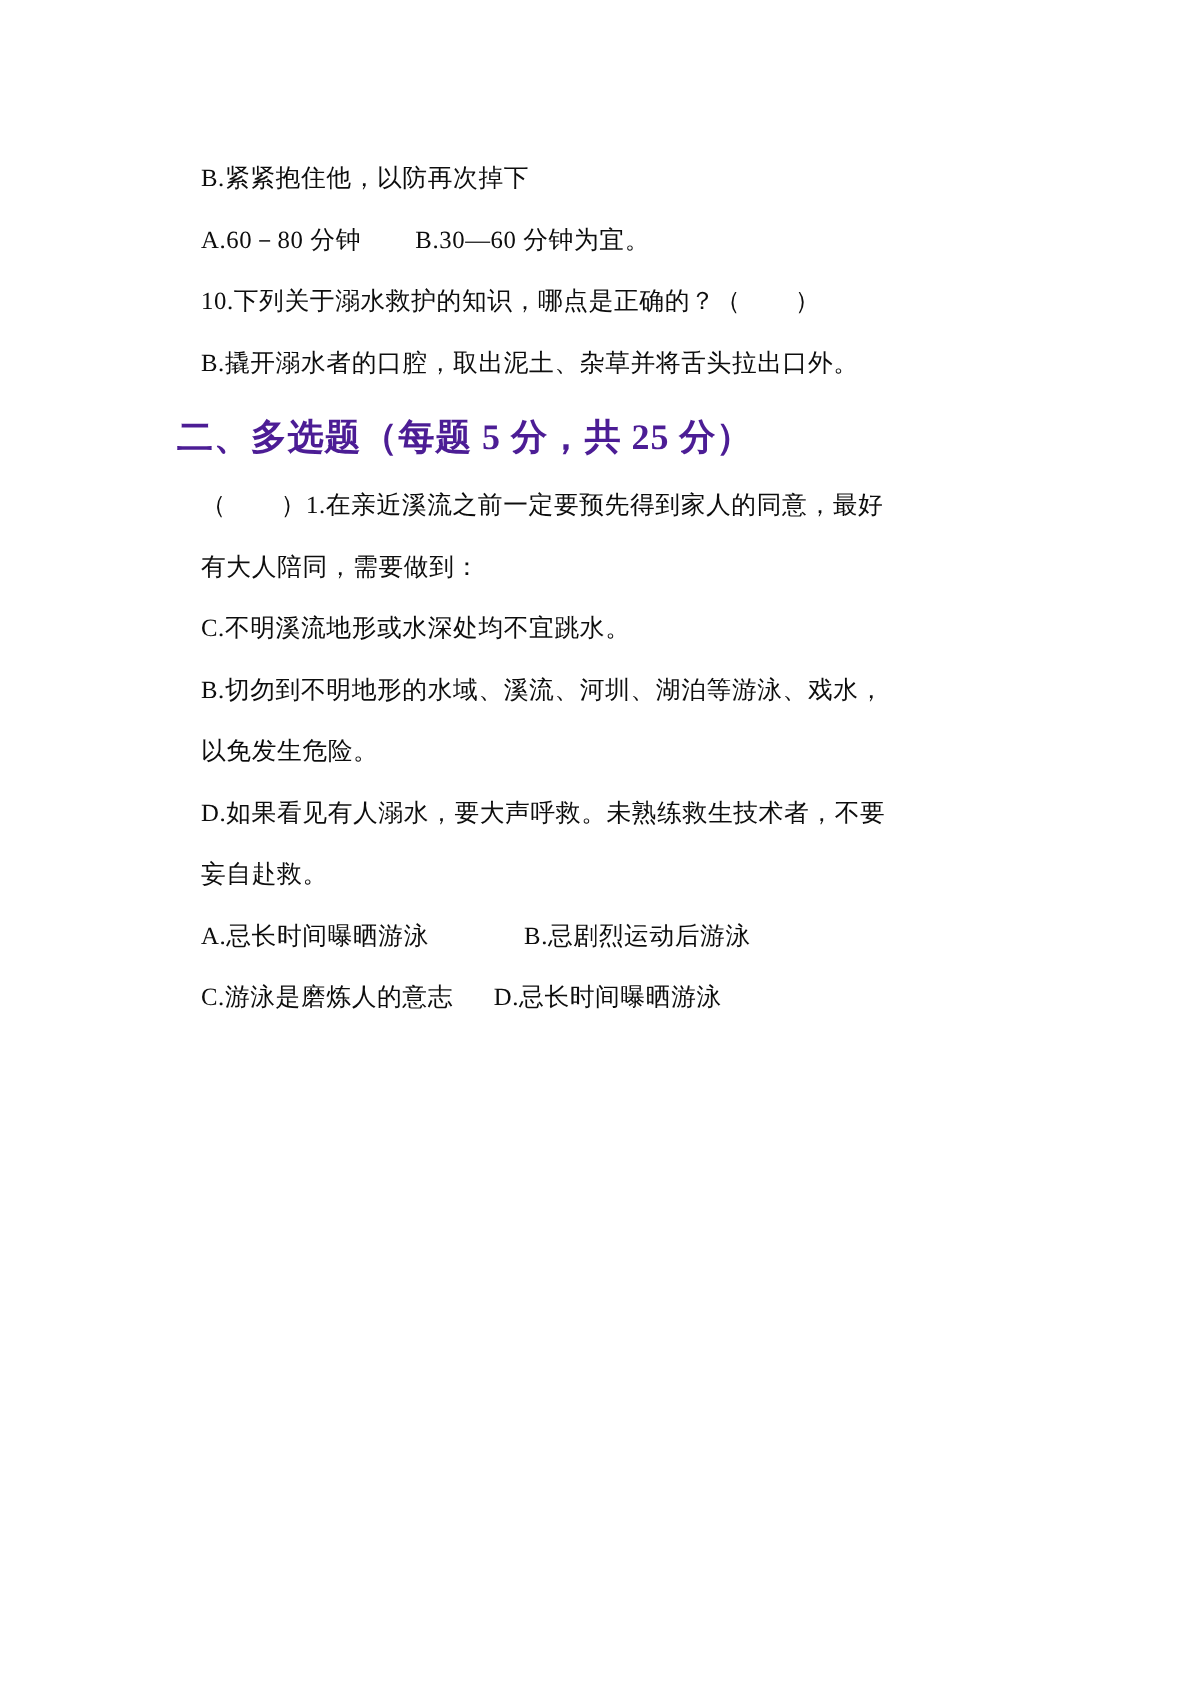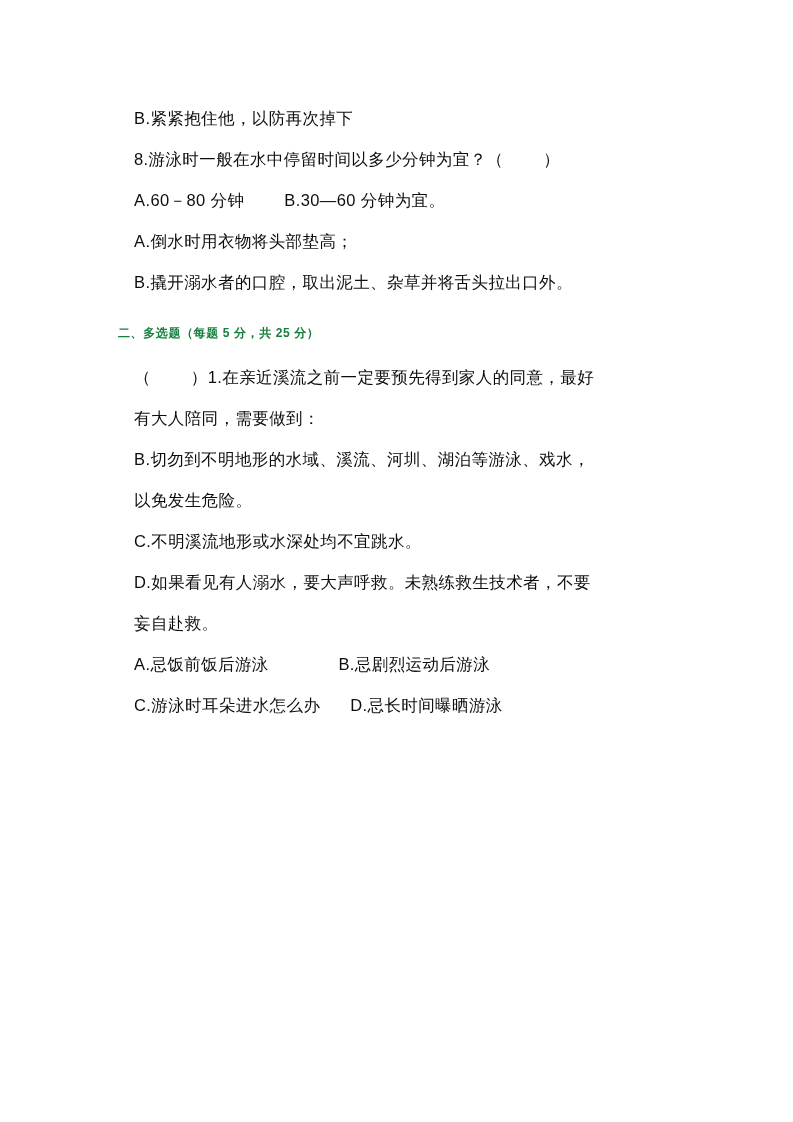--- a/index.html
+++ b/index.html
@@ -7,62 +7,61 @@
     padding: 0;
     background: #ffffff;
   }
   .page {
     width: 723px;
     height: 1122px;
     background: #ffffff;
     position: relative;
     box-sizing: border-box;
     padding: 98px 118px 0 118px;
-    font-family: Liberation Sans, sans-serif;
+    font-family: Liberation Serif, serif;
     color: #000000;
     overflow: hidden;
   }
   .line {
     font-size: 16.5px;
     line-height: 41px;
     letter-spacing: 0.4px;
     white-space: pre-wrap;
     color: #0d0d0d;
   }
   .indent {
     text-indent: 0;
     padding-left: 16px;
   }
   .section-title {
-    font-size: 12px;
+    font-size: 24px;
     font-weight: bold;
     line-height: 48px;
     letter-spacing: 0.6px;
     padding-left: 0;
     margin-top: 6px;
-    color: #15803d;
+    color: #4c1d95;
   }
   .q-paren {
     padding-left: 16px;
   }
 </style>
 </head>
 <body>
 
 <div class="page">
 
   <div class="line indent">B.紧紧抱住他，以防再次掉下</div>
-  <div class="line indent">8.游泳时一般在水中停留时间以多少分钟为宜？（        ）</div>
   <div class="line indent">A.60－80 分钟        B.30—60 分钟为宜。</div>
-  <div class="line indent">A.倒水时用衣物将头部垫高；</div>
+  <div class="line indent">10.下列关于溺水救护的知识，哪点是正确的？（        ）</div>
   <div class="line indent">B.撬开溺水者的口腔，取出泥土、杂草并将舌头拉出口外。</div>
 
   <div class="section-title">二、多选题（每题 5 分，共 25 分）</div>
 
   <div class="line q-paren">（        ）1.在亲近溪流之前一定要预先得到家人的同意，最好有大人陪同，需要做到：</div>
+  <div class="line indent">C.不明溪流地形或水深处均不宜跳水。</div>
   <div class="line indent">B.切勿到不明地形的水域、溪流、河圳、湖泊等游泳、戏水，以免发生危险。</div>
-  <div class="line indent">C.不明溪流地形或水深处均不宜跳水。</div>
   <div class="line indent">D.如果看见有人溺水，要大声呼救。未熟练救生技术者，不要妄自赴救。</div>
 
-  <div class="line indent">A.忌饭前饭后游泳              B.忌剧烈运动后游泳</div>
-  <div class="line indent">C.游泳时耳朵进水怎么办      D.忌长时间曝晒游泳</div>
+  <div class="line indent">A.忌长时间曝晒游泳              B.忌剧烈运动后游泳</div>
+  <div class="line indent">C.游泳是磨炼人的意志      D.忌长时间曝晒游泳</div>
 
 </div>
 
 </body></html>

